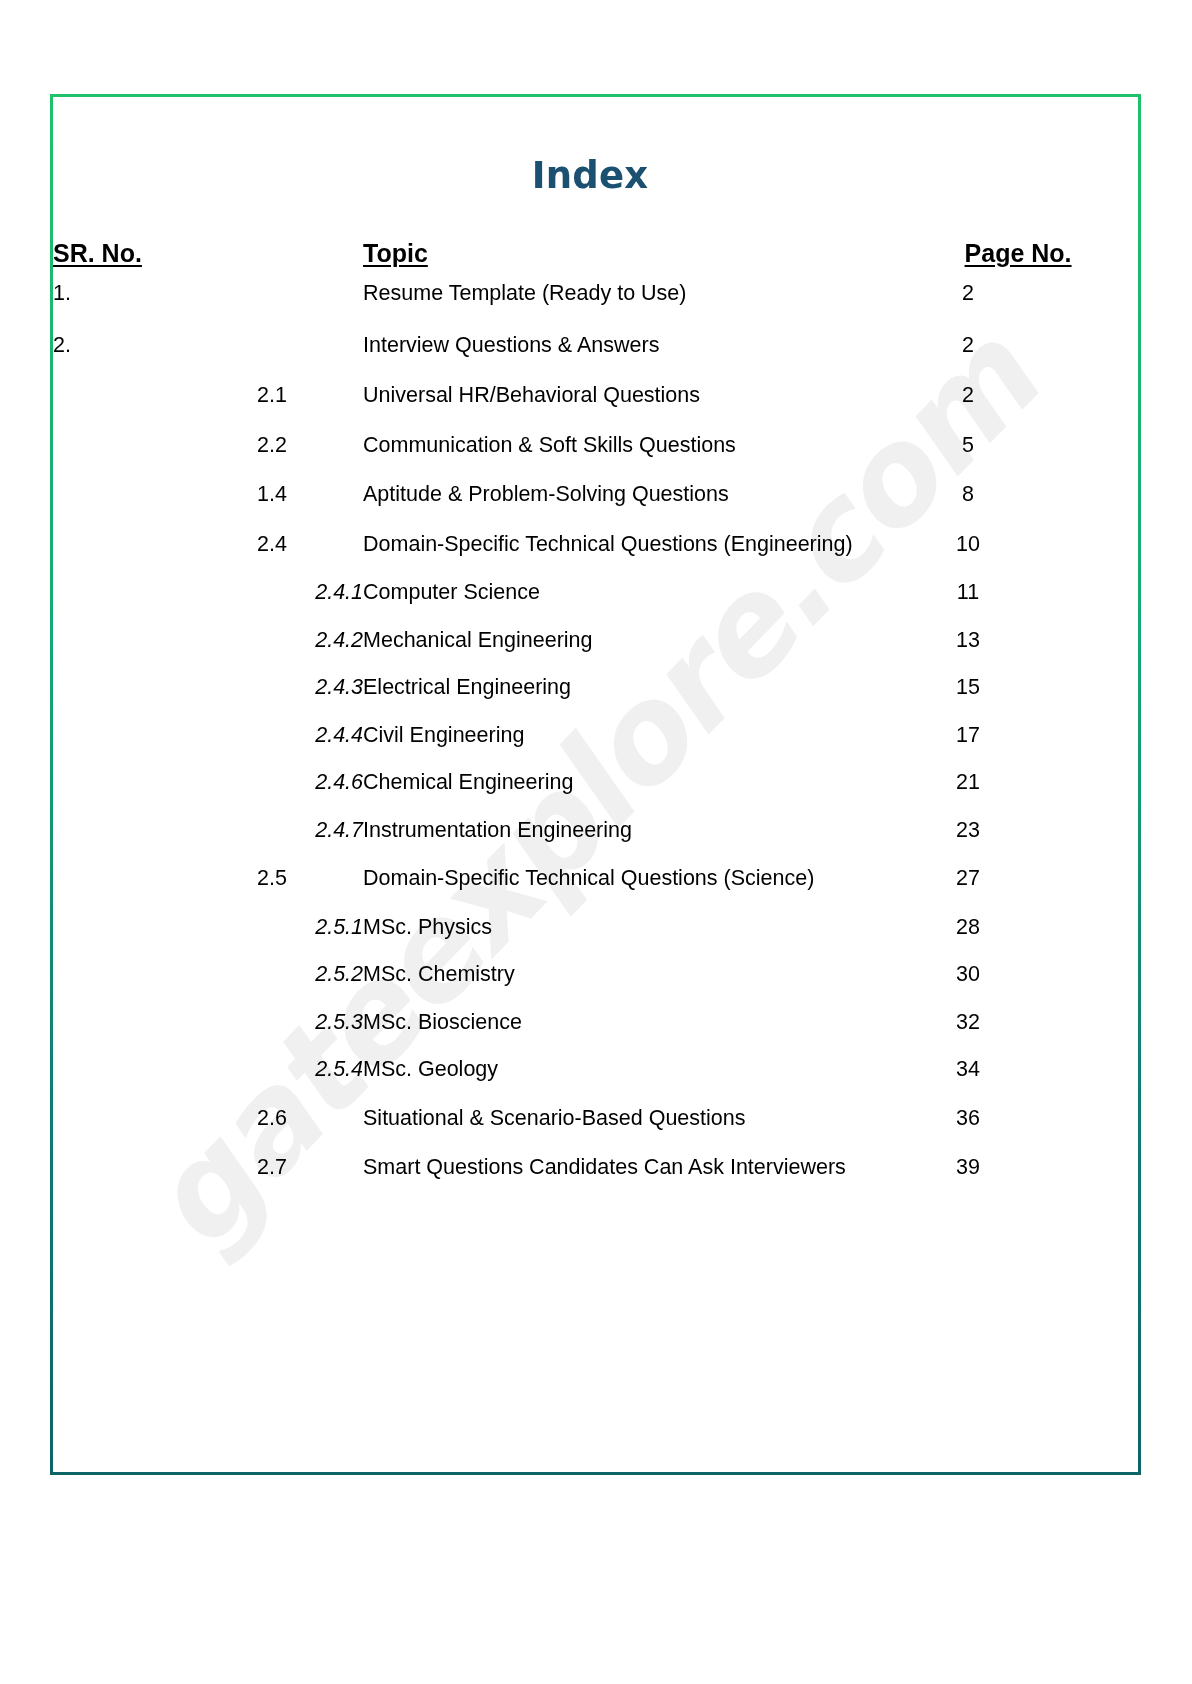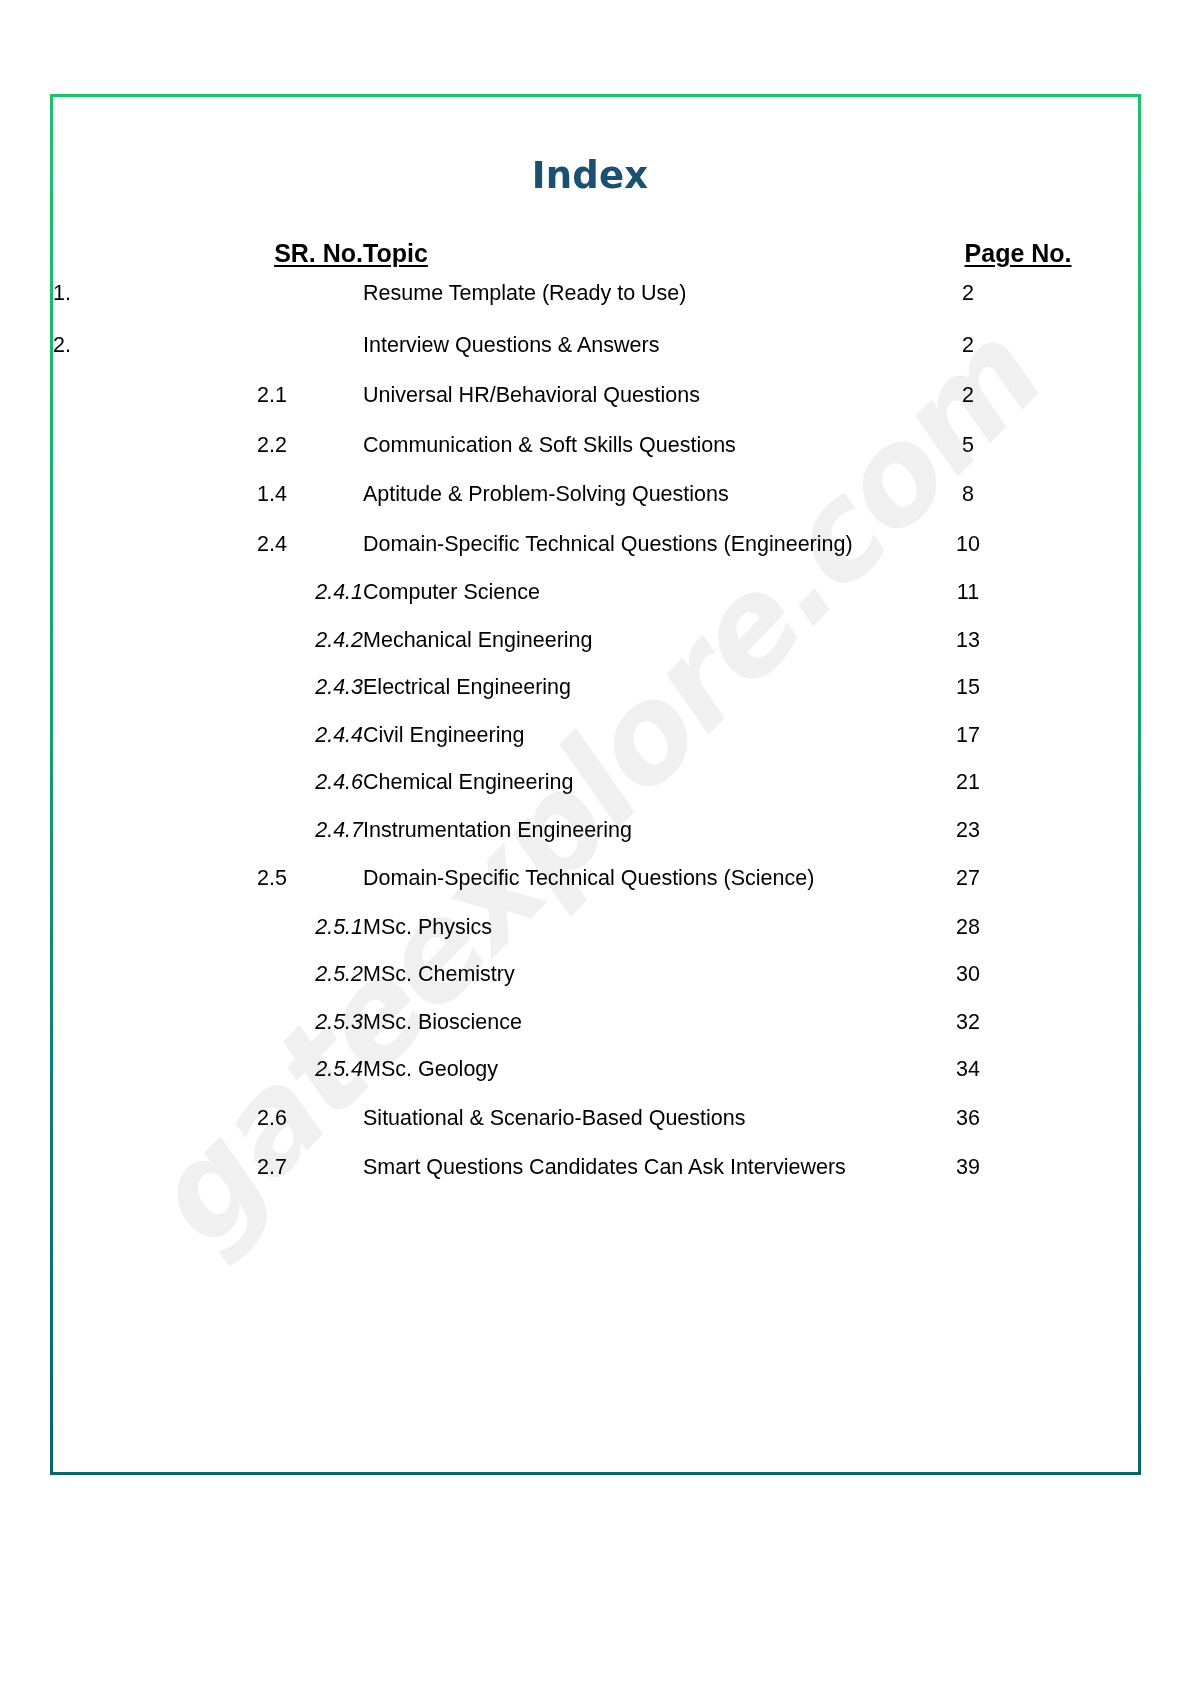--- a/index.html
+++ b/index.html
@@ -100,21 +100,21 @@
     font-weight: bold;
     font-size: 25px;
     color: #000000;
     padding-bottom: 26px;
     white-space: nowrap;
   }
   thead th span.hdr {
     text-decoration: underline;
     text-underline-offset: 3px;
   }
-  th.th-sr   { text-align: right;   padding-left: 18px; }
+  th.th-sr   { text-align: left;   padding-left: 18px; }
   th.th-topic{ text-align: left; }
   th.th-page { text-align: center; }
 
   tbody td {
     font-family: "Liberation Sans", sans-serif;
     font-size: 21.5px;
     color: #000000;
     line-height: 1.28;
     padding-top: 11px;
     padding-bottom: 11px;

